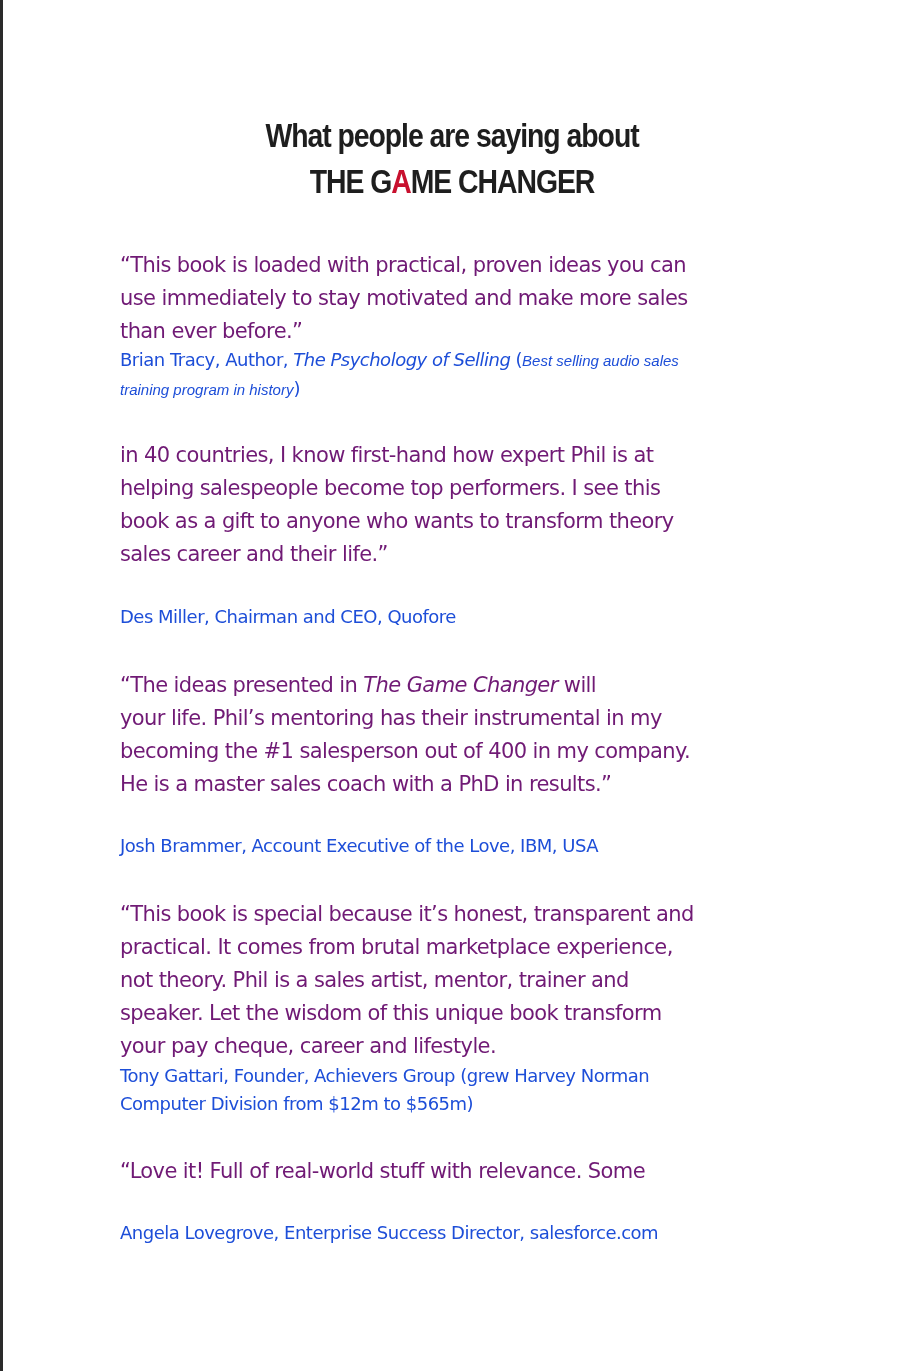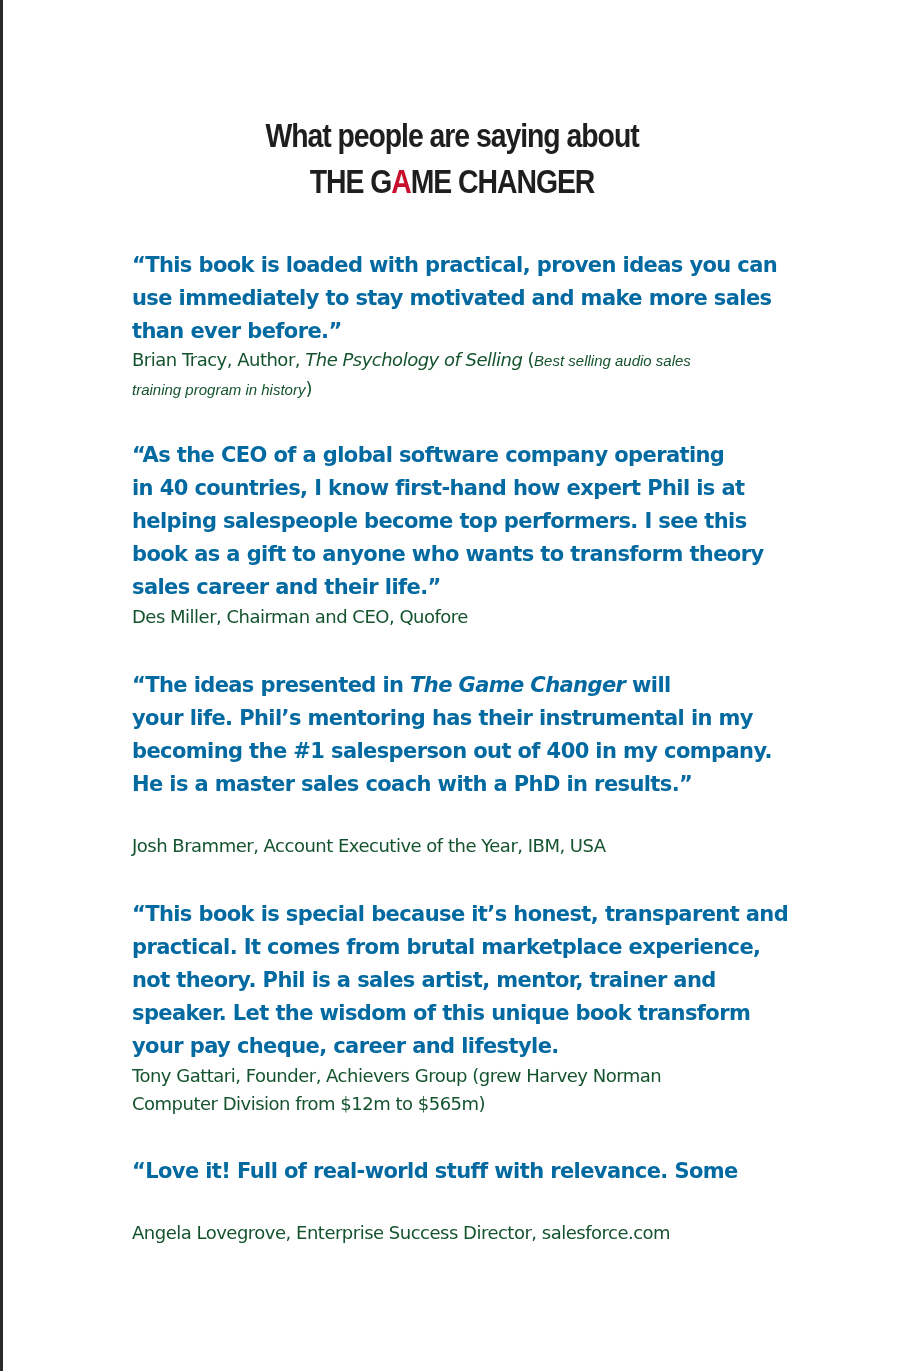--- a/index.html
+++ b/index.html
@@ -11,29 +11,29 @@
     .left-edge { position: absolute; left: 0; top: 0; width: 3px; height: 1371px; background: #2a2a2a; }
     .heading {
       position: absolute; left: 0; width: 904px; top: 113px; text-align: center;
       font-family: "Liberation Sans", sans-serif; font-weight: bold; color: #1e1e1e;
       font-size: 33px; line-height: 46px; letter-spacing: -1.2px;
       transform: scaleX(0.86); transform-origin: center top;
     }
     .heading .accent { color: #c8102e; }
     .content { position: absolute; left: 120px; top: 0; width: 680px; }
     .quote {
-      position: absolute; left: 12px; width: 680px;
-      font-family: "DejaVu Sans", sans-serif; font-weight: bold; color: #0369a1;
+      position: absolute; left: 0; width: 680px;
+      font-family: "DejaVu Sans", sans-serif; font-weight: normal; color: #701a75;
       font-size: 21px; line-height: 33px; letter-spacing: -0.6px;
       white-space: nowrap;
     }
     .quote .line { display: block; }
     .attrib {
-      position: absolute; left: 12px; width: 700px;
-      font-family: "DejaVu Sans", sans-serif; color: #14532d;
+      position: absolute; left: 0; width: 700px;
+      font-family: "DejaVu Sans", sans-serif; color: #1d4ed8;
       font-size: 18px; line-height: 28px; letter-spacing: -0.5px; white-space: nowrap;
     }
     .attrib .line { display: block; }
     .small-italic { font-family: "Liberation Sans", sans-serif; font-style: italic; font-size: 15px; letter-spacing: 0; }
     .ital { font-style: italic; }
   </style>
 </head>
 <body>
 
 <div class="left-edge"></div>
@@ -49,38 +49,37 @@
     <span class="line">“This book is loaded with practical, proven ideas you can</span>
     <span class="line">use immediately to stay motivated and make more sales</span>
     <span class="line">than ever before.”</span>
   </div>
   <div class="attrib" style="top:346px">
     <span class="line"><span>Brian Tracy, Author, </span><span class="ital">The Psychology of Selling</span><span> (</span><span class="small-italic">Best selling audio sales</span></span>
     <span class="line"><span class="small-italic">training program in history</span><span>)</span></span>
   </div>
 
   <div class="quote" style="top:439px">
-    <span class="line">“As the CEO of a global software company operating</span>
     <span class="line">in 40 countries, I know first-hand how expert Phil is at</span>
     <span class="line">helping salespeople become top performers. I see this</span>
     <span class="line">book as a gift to anyone who wants to transform theory</span>
     <span class="line">sales career and their life.”</span>
   </div>
   <div class="attrib" style="top:603px">
     <span class="line">Des Miller, Chairman and CEO, Quofore</span>
   </div>
 
   <div class="quote" style="top:669px">
     <span class="line"><span>“The ideas presented in </span><span class="ital">The Game Changer</span> <span>will</span></span>
     <span class="line">your life. Phil’s mentoring has their instrumental in my</span>
     <span class="line">becoming the #1 salesperson out of 400 in my company.</span>
     <span class="line">He is a master sales coach with a PhD in results.”</span>
   </div>
   <div class="attrib" style="top:832px">
-    <span class="line">Josh Brammer, Account Executive of the Year, IBM, USA</span>
+    <span class="line">Josh Brammer, Account Executive of the Love, IBM, USA</span>
   </div>
 
   <div class="quote" style="top:898px">
     <span class="line">“This book is special because it’s honest, transparent and</span>
     <span class="line">practical. It comes from brutal marketplace experience,</span>
     <span class="line">not theory. Phil is a sales artist, mentor, trainer and</span>
     <span class="line">speaker. Let the wisdom of this unique book transform</span>
     <span class="line">your pay cheque, career and lifestyle.</span>
   </div>
   <div class="attrib" style="top:1062px">

